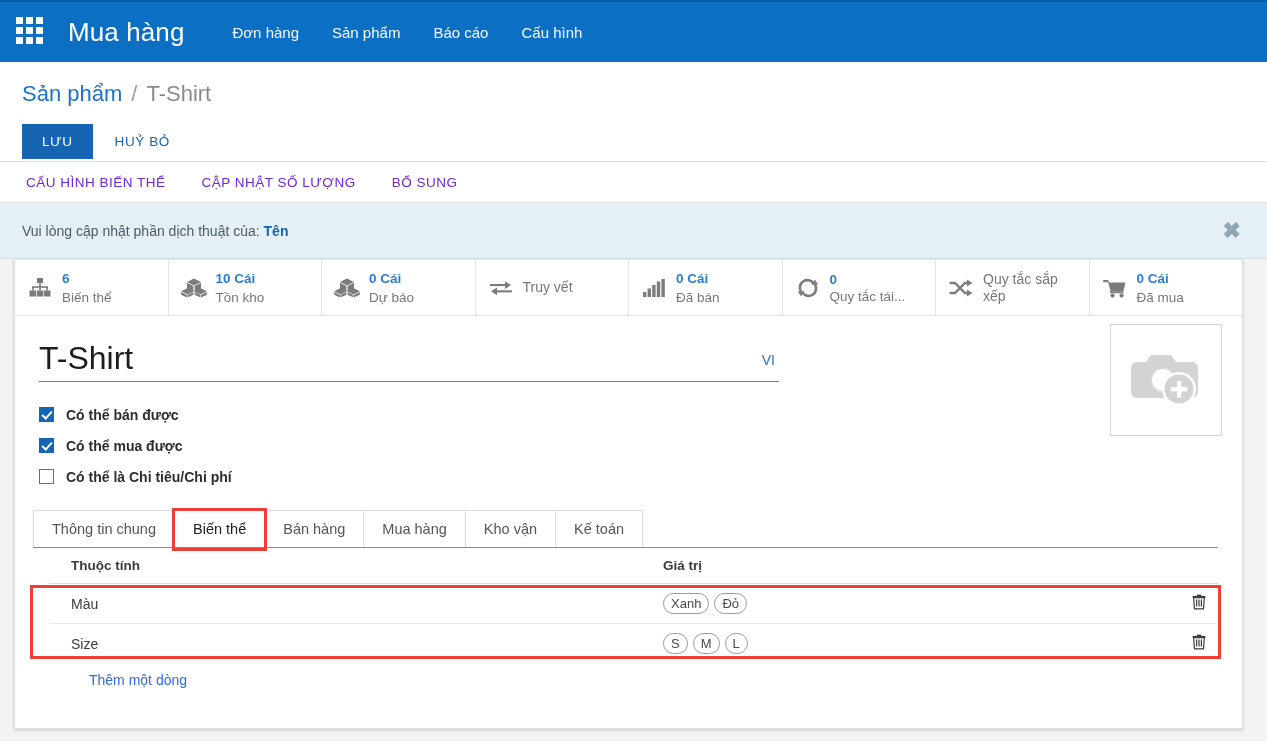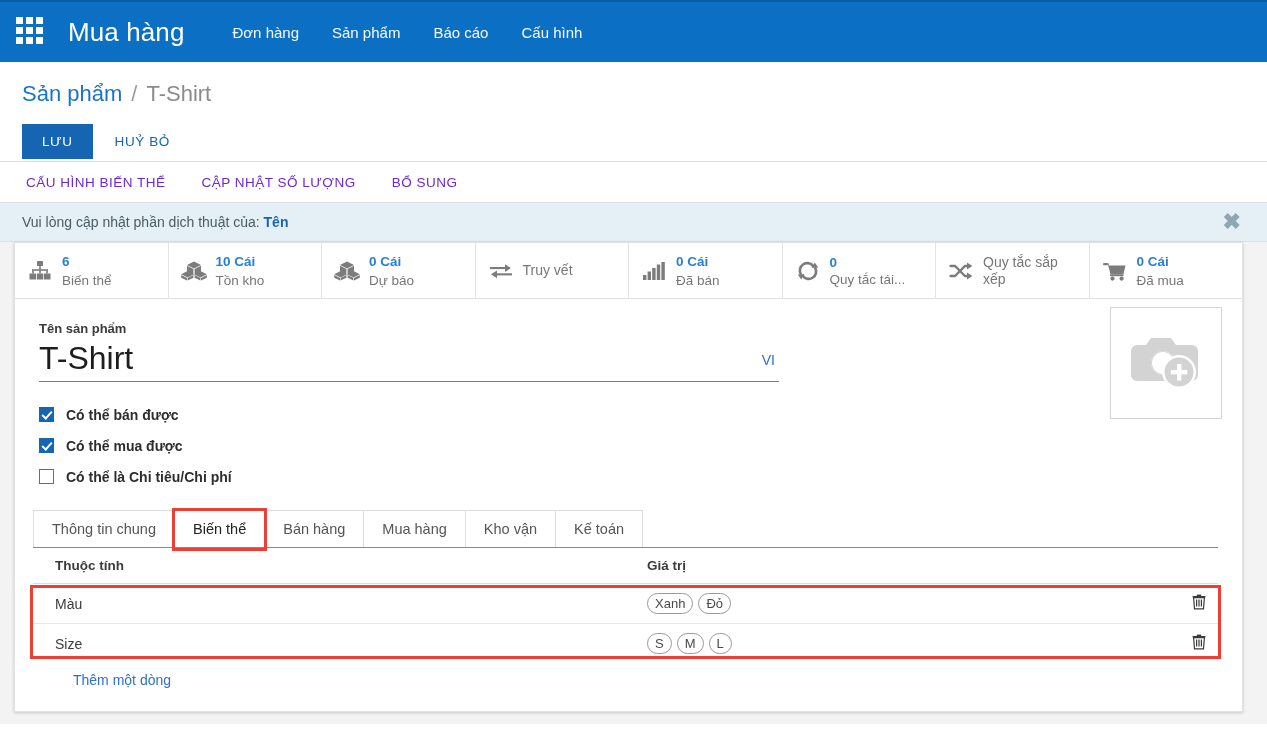--- a/index.html
+++ b/index.html
@@ -106,21 +106,21 @@
     letter-spacing: .5px;
     cursor: pointer;
     padding: 6px 4px;
     font-family: inherit;
     white-space: nowrap;
   }
 
   
   .alert {
     background: #e4f0f6;
-    height: 39px;
+    height: 56px;
     display: flex; align-items: center;
     padding: 0 18px 0 22px;
     color: #4b5b63;
     font-size: 14px;
     justify-content: space-between;
     border-bottom: 1px solid #d5e4ec;
   }
   .alert .alert-text { white-space: nowrap; }
   .alert .alert-field { color: #1565b3; font-weight: bold; }
   .alert-close {
@@ -278,21 +278,21 @@
   }
   .tab.active:after {
     content: "";
     position: absolute;
     left: -3px; right: -3px; top: -3px; bottom: -4px;
     border: 3px solid #ee3f36;
     pointer-events: none;
   }
 
   
-  .attr-wrap { margin: 0 24px 0 18px; position: relative; }
+  .attr-wrap { margin: 0 24px 0 18px; position: relative; padding-left: 16px; }
   table.attr { width: 100%; border-collapse: collapse; table-layout: fixed; }
   table.attr th {
     text-align: left;
     font-size: 13.5px;
     font-weight: bold;
     color: #3b3b3b;
     padding: 10px 6px 10px 22px;
     border-bottom: 1px solid #dcdcdc;
   }
   table.attr th.col-val { padding-left: 14px; }
@@ -527,21 +527,20 @@
           </svg>
         </span>
         <span class="stxt">
           <span class="snum">0 Cái</span><br>
           <span class="slab">Đã mua</span>
         </span>
       </div>
     </div>
 
     <div class="form-area">
-      <div class="label-sm">Tên sản phẩm</div>
       <div class="name-row">
         <div class="name-value">T-Shirt</div>
         <div class="lang-badge">VI</div>
       </div>
 
       <div class="checks">
         <div class="check-row">
           <span class="cbox on"></span>
           <span class="check-label">Có thể bán được</span>
         </div>

